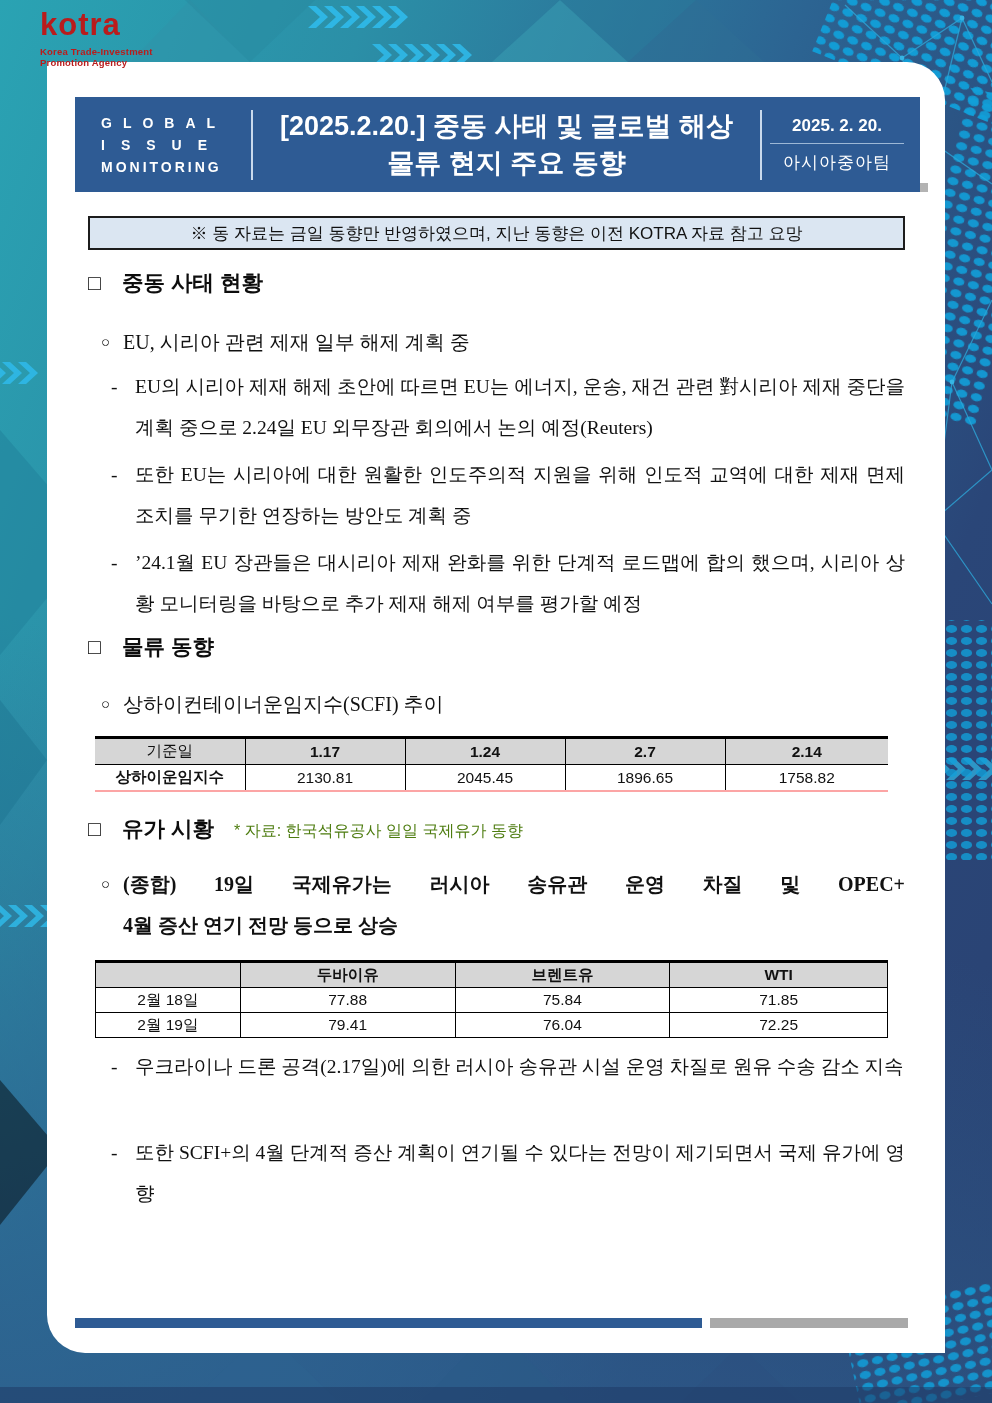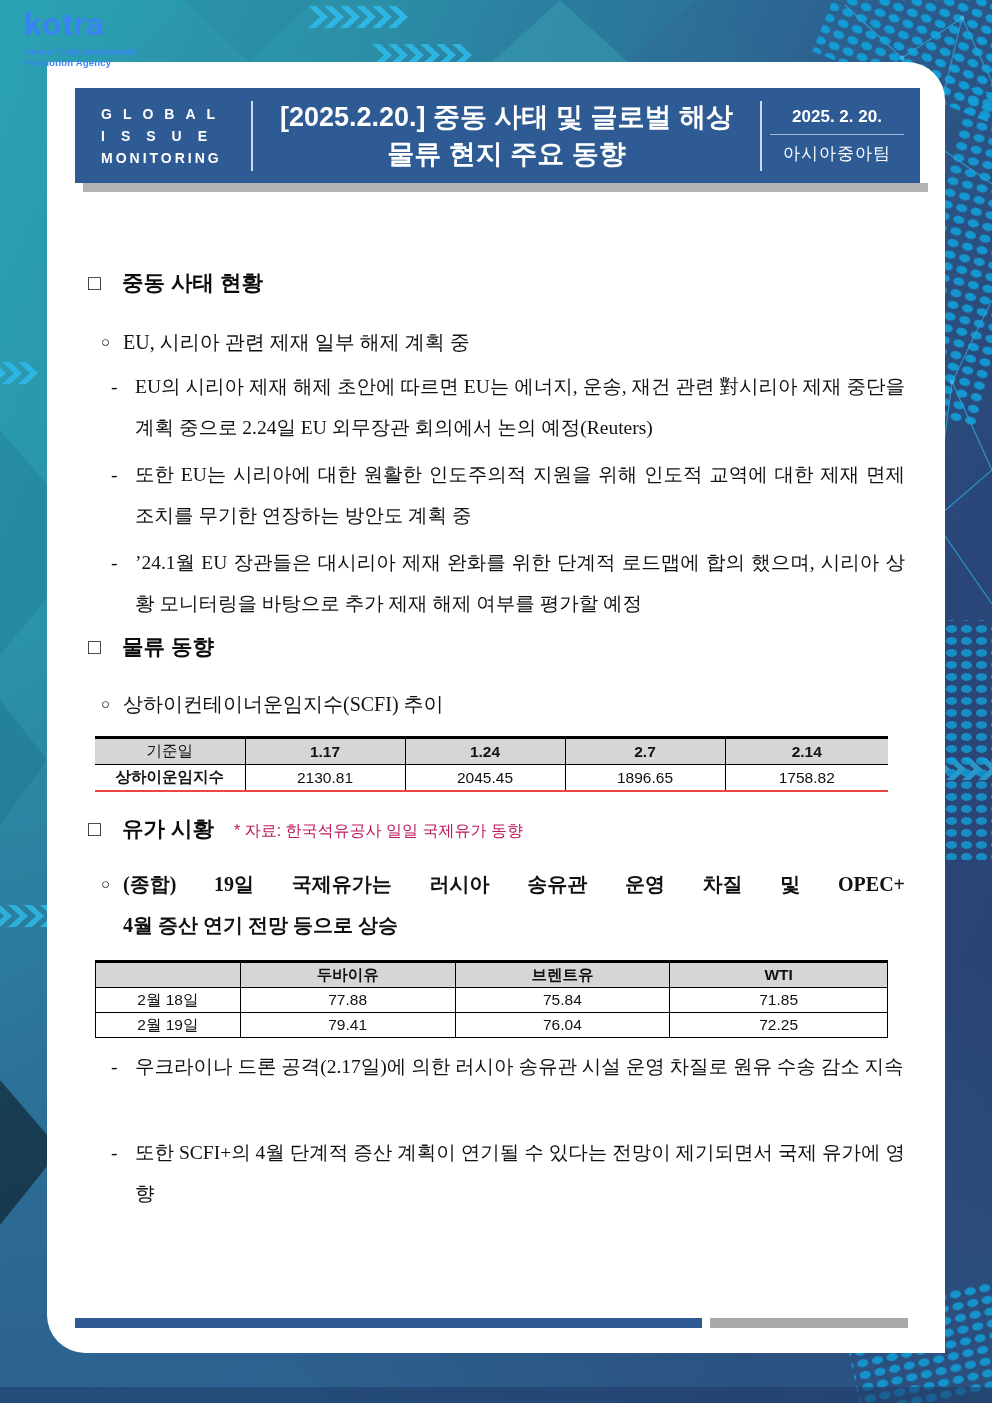--- a/index.html
+++ b/index.html
@@ -5,28 +5,28 @@
   html,body{margin:0;padding:0;}
   body{
     width:992px;height:1403px;position:relative;overflow:hidden;
     font-family:"Liberation Sans",sans-serif;
     background:
       linear-gradient(200deg, rgba(42,64,112,0) 55%, rgba(45,95,141,0.9) 100%),
       linear-gradient(112deg,#2aa3b3 0%,#2b8fa7 24%,#2c6492 52%,#2a4678 76%,#2a4272 100%);
   }
   .bg-svg{position:absolute;left:0;top:0;z-index:0;}
   
-  .logo{position:absolute;left:24px;top:10px;z-index:2;color:#3b82f6;}
+  .logo{position:absolute;left:40px;top:10px;z-index:2;color:#b91c1c;}
   .logo-name{font-weight:bold;font-size:31px;line-height:30px;letter-spacing:1px;}
   .logo-tag{font-weight:bold;font-size:9.5px;line-height:11px;letter-spacing:0.2px;margin-top:6px;}
   
   .card{position:absolute;left:47px;top:62px;width:898px;height:1291px;background:#ffffff;
         border-radius:0 38px 0 38px;z-index:1;}
   
-  .header-bar{position:absolute;left:28px;top:26px;width:845px;height:95px;background:#2e5b94;
+  .header-bar{position:absolute;left:28px;top:35px;width:845px;height:95px;background:#2e5b94;
               display:flex;align-items:center;box-sizing:border-box;}
   .header-shadow{position:absolute;left:36px;top:121px;width:845px;height:9px;background:#b3b3b3;}
   .series{width:176px;padding-left:26px;box-sizing:border-box;color:#fff;font-weight:bold;
           font-size:14px;line-height:22px;}
   .series .l1{letter-spacing:11px;}
   .series .l2{letter-spacing:16px;}
   .series .l3{letter-spacing:3px;}
   .vdiv{width:2px;height:70px;background:#c9daed;flex:none;}
   .title-block{flex:1;text-align:center;color:#ffffff;font-weight:bold;font-size:27px;line-height:37px;}
   .meta{width:150px;text-align:center;color:#ffffff;flex:none;padding-right:8px;}
@@ -34,41 +34,41 @@
   .meta-rule{border-top:1px solid #9db8d6;margin:0 8px;}
   .meta-team{font-size:17px;padding-top:7px;letter-spacing:1px;text-align:center;}
   
   .notice{position:absolute;left:41px;top:154px;width:817px;height:34px;box-sizing:border-box;
           border:2px solid #1c1c1c;background:#dbe6f2;display:flex;align-items:center;
           justify-content:center;font-size:17px;color:#111;}
   
   .sec{position:absolute;left:41px;display:flex;align-items:baseline;color:#0d0d0d;}
   .sec-marker{width:24px;font-size:21px;flex:none;}
   .sec-title{font-weight:bold;font-size:21.5px;margin-left:10px;}
-  .sec-note{font-size:16px;font-weight:normal;margin-left:20px;color:#be185d;}
+  .sec-note{font-size:16px;font-weight:normal;margin-left:20px;color:#4d7c0f;}
   
   .obullet{position:absolute;left:54px;display:flex;color:#111;
            font-family:"Liberation Serif","DejaVu Serif",serif;font-size:20px;line-height:41px;}
   .obullet .marker{width:22px;flex:none;font-size:15px;}
   .obullet .btext{width:782px;}
   .obullet .jline{text-align:justify;text-align-last:justify;}
   .bold{font-weight:bold;}
   
   .ditem{position:absolute;left:64px;display:flex;color:#111;
          font-family:"Liberation Serif","DejaVu Serif",serif;font-size:19.5px;line-height:41px;}
   .ditem .marker{width:24px;flex:none;}
   .ditem .dtext{width:770px;text-align:justify;}
   
   table{border-collapse:collapse;font-family:"Liberation Sans",sans-serif;color:#111;}
   .scfi{position:absolute;left:48px;top:674px;width:793px;font-size:15.5px;}
   .scfi th,.scfi td{text-align:center;height:25px;padding:0;border-left:1.5px solid #000;border-right:1.5px solid #000;}
   .scfi th:first-child,.scfi td:first-child{border-left:none;}
   .scfi th:last-child,.scfi td:last-child{border-right:none;}
   .scfi thead tr{background:#d6d6d6;border-top:3px solid #000;border-bottom:1.5px solid #000;}
-  .scfi tbody tr{border-bottom:2px solid #ef4444;}
+  .scfi tbody tr{border-bottom:2px solid #fca5a5;}
   .scfi .rowlabel{font-weight:bold;}
   .scfi thead th{font-weight:bold;}
   .scfi thead th:first-child{font-weight:normal;}
   
   .oil{position:absolute;left:48px;top:898px;width:793px;font-size:15.5px;}
   .oil th,.oil td{text-align:center;height:24px;padding:0;border:1.5px solid #000;}
   .oil{border-top:3px solid #000;}
   .oil thead tr{background:#d6d6d6;}
   .oil thead th{font-weight:bold;}
   
@@ -164,20 +164,23 @@
       <div>물류 현지 주요 동향</div>
     </div>
     <div class="vdiv"></div>
     <div class="meta">
       <div class="meta-date">2025. 2. 20.</div>
       <div class="meta-rule"></div>
       <div class="meta-team">아시아중아팀</div>
     </div>
   </div>
 
+  <div class="notice">
+    <span>※ 동 자료는 금일 동향만 반영하였으며, 지난 동향은 이전 KOTRA 자료 참고 요망</span>
+  </div>
 
   <div class="sec" style="top:206px;">
     <span class="sec-marker">□</span>
     <span class="sec-title">중동 사태 현황</span>
   </div>
 
   <div class="obullet" style="top:260px;">
     <span class="marker">○</span>
     <div class="btext">EU, 시리아 관련 제재 일부 해제 계획 중</div>
   </div>

